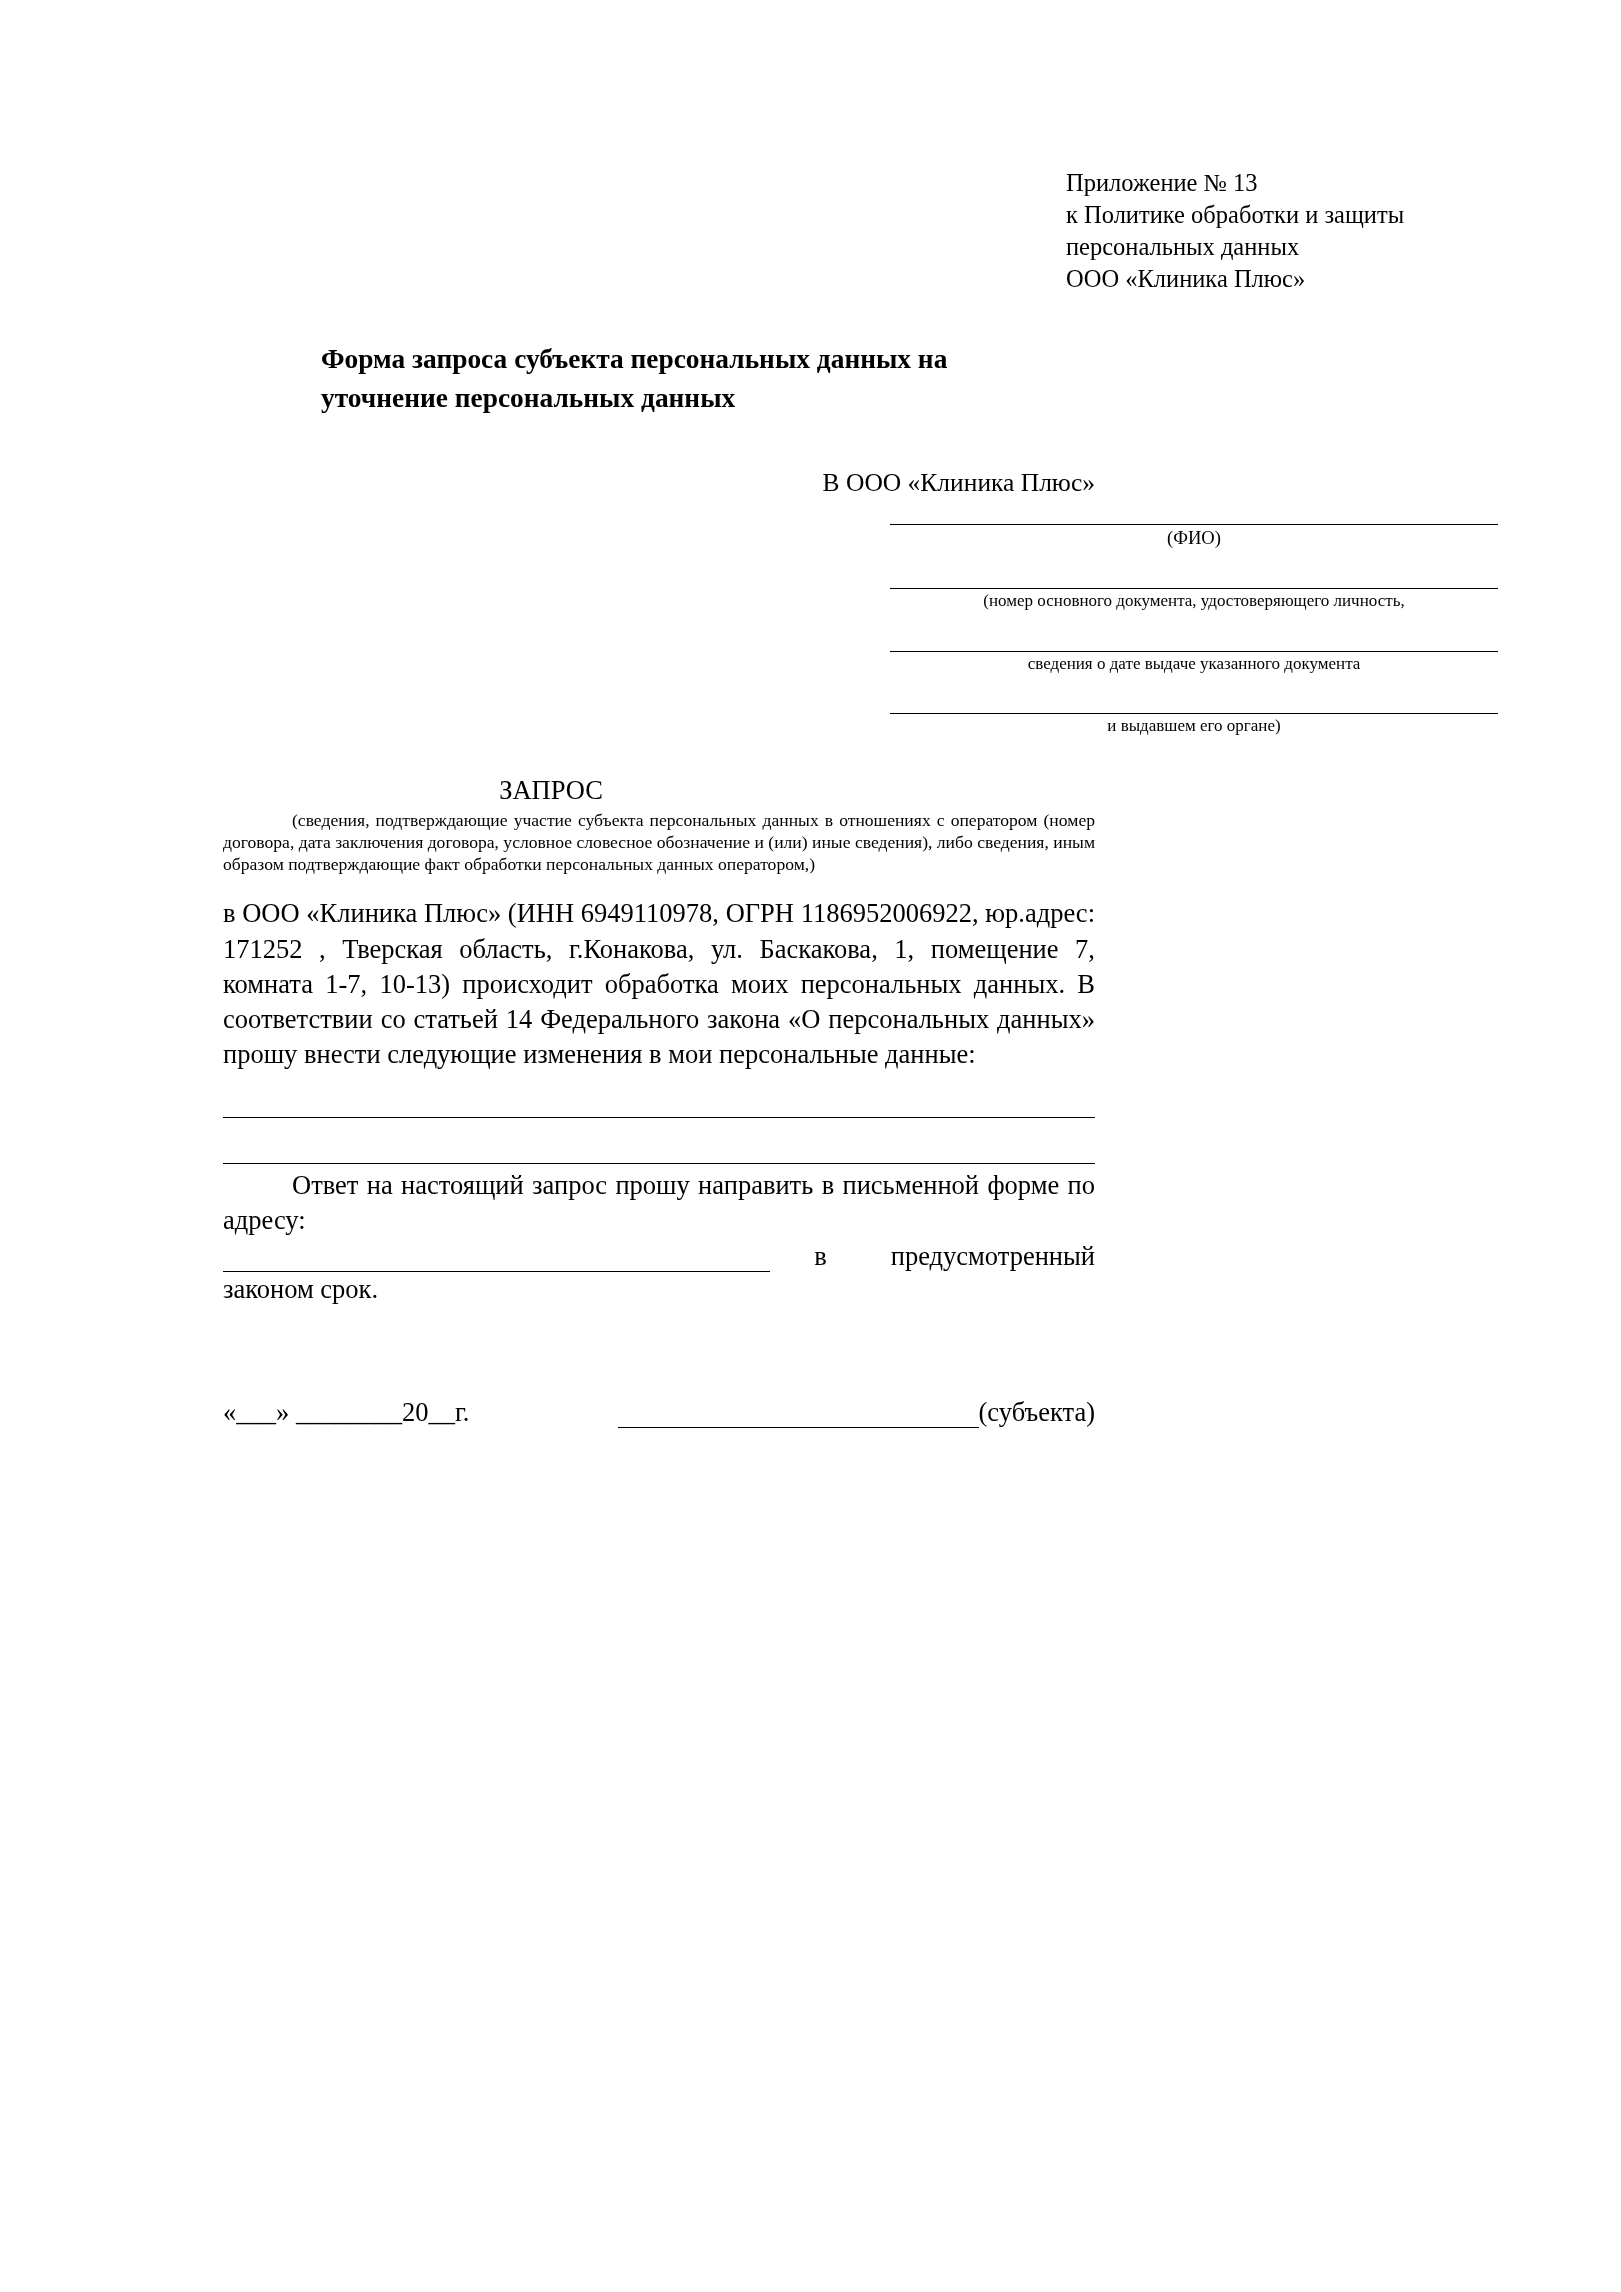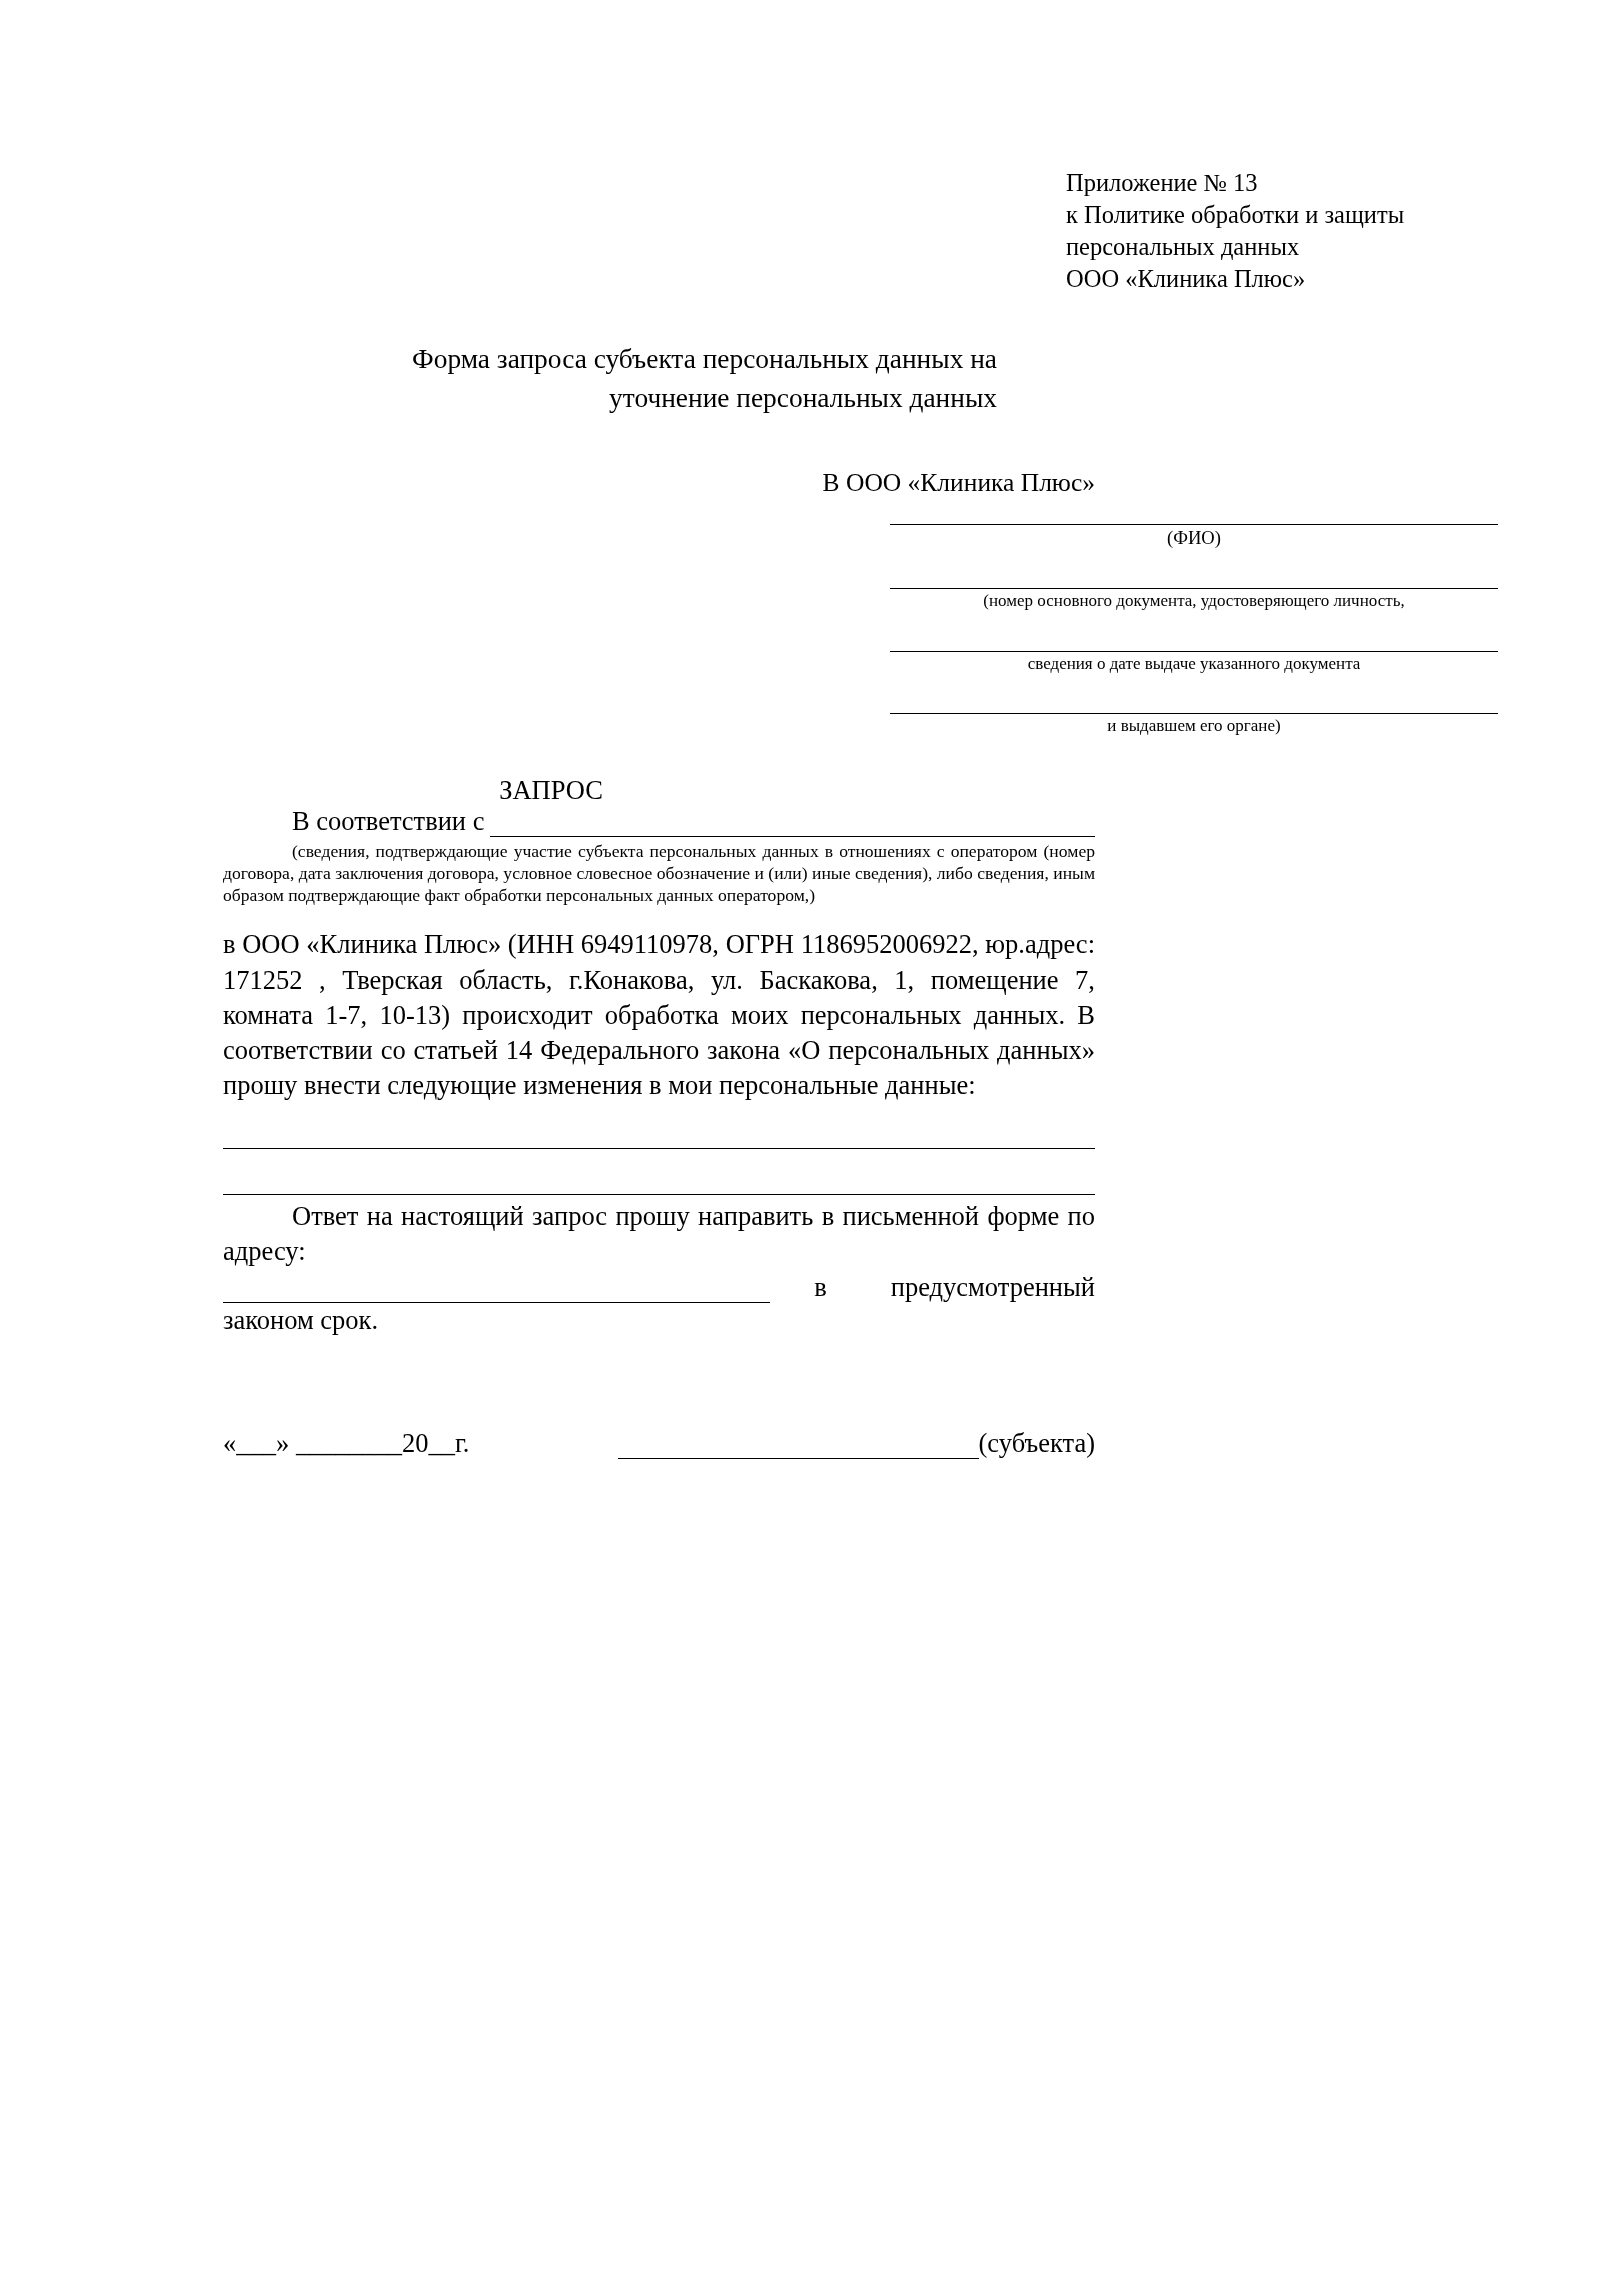--- a/index.html
+++ b/index.html
@@ -31,22 +31,22 @@
     font-size: 24.5px;
     line-height: 1.30;
   }
   .header-block div {
     white-space: nowrap;
   }
 
   
   .doc-title {
     margin-top: 46px;
-    text-align: right;
-    font-weight: normal;
+    text-align: left;
+    font-weight: bold;
     font-size: 27.4px;
     line-height: 1.40;
     padding: 0 98px;
   }
 
   
   .addressee {
     margin-top: 51px;
     font-size: 25.5px;
   }
@@ -189,24 +189,20 @@
     <div class="gap-sm"></div>
     <div class="fill-line"></div>
     <div class="fill-caption small">сведения о дате выдаче указанного документа</div>
     <div class="gap-sm"></div>
     <div class="fill-line"></div>
     <div class="fill-caption small">и выдавшем его органе)</div>
   </div>
 
   <div class="request-heading">ЗАПРОС</div>
 
-  <div class="inline-row">
-    <span class="lbl indent">В соответствии с</span>
-    <span class="rule"></span>
-  </div>
 
   <div class="note">
     <span class="first">(сведения, подтверждающие участие субъекта персональных данных в отношениях с оператором (номер договора, дата заключения договора, условное словесное обозначение и (или) иные сведения), либо сведения, иным образом подтверждающие факт обработки персональных данных оператором,)</span>
   </div>
 
   <div class="para">в ООО «Клиника Плюс» (ИНН 6949110978, ОГРН 1186952006922, юр.адрес: 171252 , Тверская область, г.Конакова, ул. Баскакова, 1, помещение 7, комната 1-7, 10-13) происходит обработка моих персональных данных. В соответствии со статьей 14 Федерального закона «О персональных данных» прошу внести следующие изменения в мои персональные данные:</div>
 
   <div class="blank-rule"></div>
   <div class="blank-rule"></div>
 

